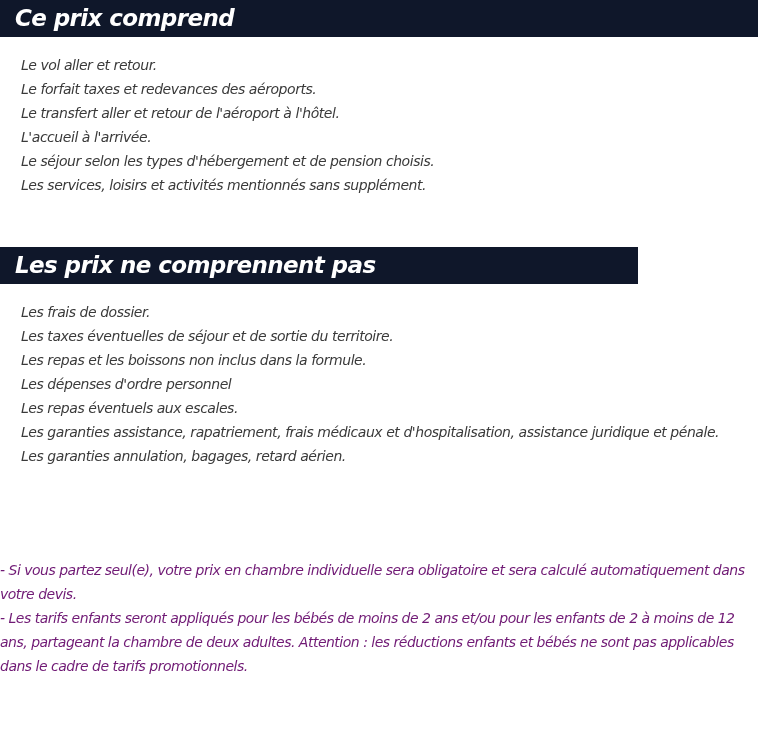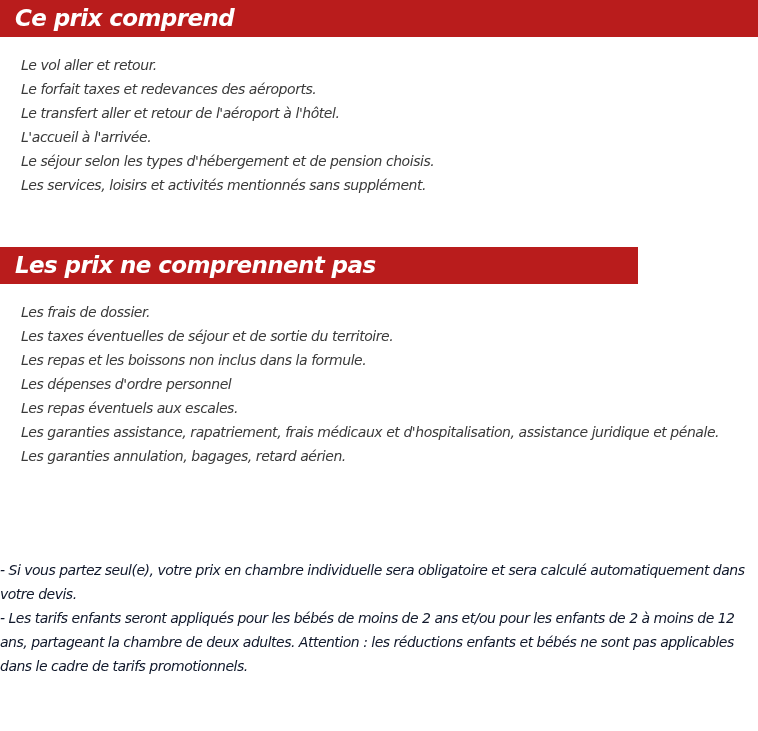--- a/index.html
+++ b/index.html
@@ -1,18 +1,18 @@
 <!DOCTYPE html>
 <html><head>
 <meta charset="utf-8">
 <style>
   html, body { margin: 0; padding: 0; background: #ffffff; }
   body { width: 758px; height: 731px; overflow: hidden; font-family: "DejaVu Sans", sans-serif; }
   .section-header {
-    background: #b91c1c;
+    background: #0f172a;
     color: #ffffff;
     font-style: italic;
     font-weight: bold;
     font-size: 23px;
     height: 37px;
     line-height: 37px;
     padding-left: 15px;
     box-sizing: border-box;
     letter-spacing: -0.6px;
   }
@@ -22,21 +22,21 @@
     font-size: 14px;
     color: #3a3a3a;
     line-height: 24px;
     white-space: nowrap;
     letter-spacing: -0.45px;
     margin-left: 21px;
   }
   .para {
     font-style: italic;
     font-size: 14px;
-    color: #0f172a;
+    color: #701a75;
     line-height: 24px;
     letter-spacing: -0.5px;
     margin: 0;
     padding-right: 6px;
   }
   #s1 { position: absolute; top: 0; left: 0; width: 758px; }
   #s2 { position: absolute; top: 247px; left: 0; width: 638px; }
   #s3 { position: absolute; top: 542px; left: 0; width: 758px; }
 </style>
 </head>

